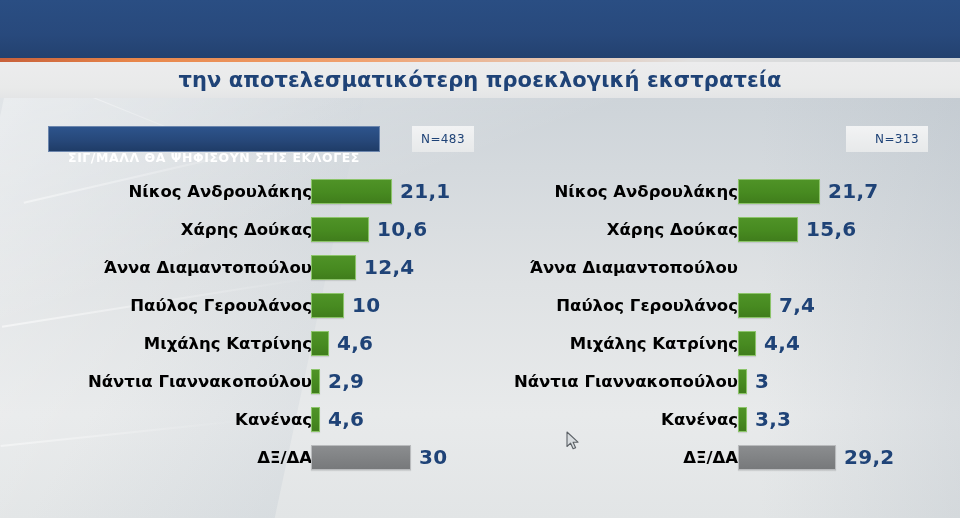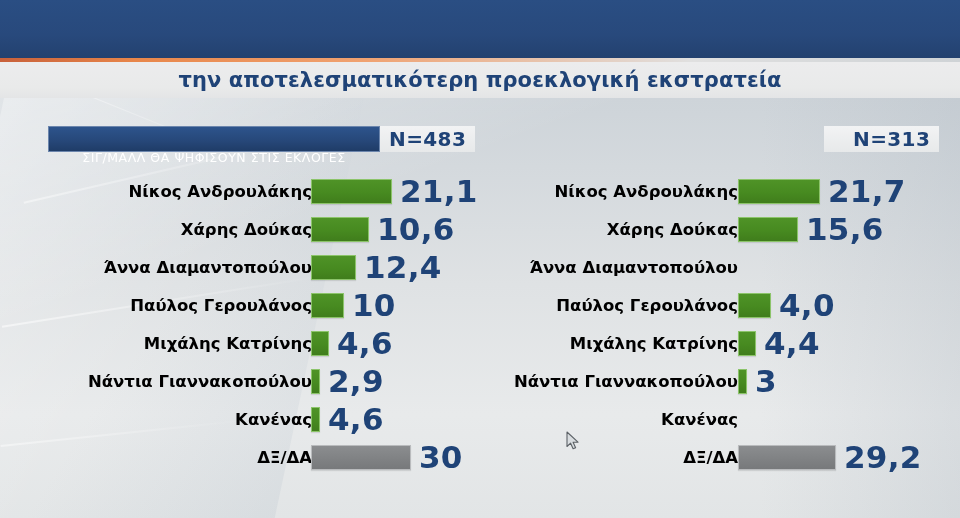--- a/index.html
+++ b/index.html
@@ -73,33 +73,34 @@
   .col-header{ position:relative; height:26px; }
   .hdr-bar{
     position:absolute; top:0; height:26px;
     background:linear-gradient(to bottom,#2d548c 0%,#27487a 55%,#1f3c67 100%);
     border:1px solid #6c86ad;
     display:flex; align-items:center; justify-content:center;
   }
   #hdr-bar-left{ left:0; width:332px; }
   #hdr-bar-right{ left:0; width:322px; }
   .hdr-label{
-    color:#ffffff; font-size:12.5px; font-weight:normal; letter-spacing:0.55px;
+    color:#ffffff; font-size:12.5px; font-weight:bold; letter-spacing:0.55px;
     white-space:nowrap;
     margin-top:36px;
   }
   .hdr-n{
     position:absolute; top:0; height:26px;
     display:flex; align-items:center; justify-content:center;
     background:linear-gradient(to bottom,#f2f3f4 0%,#e7e9ea 100%);
-    color:#1f4377; font-size:20px; font-weight:bold; letter-spacing:0.4px;
+    color:#1f4377; font-size:12px; font-weight:normal; letter-spacing:0.4px;
     padding:0 9px;
+    margin-left:32px;
   }
   #hdr-n-left{ left:332px; }
-  #hdr-n-right{ left:332px;padding-left:29px; }
+  #hdr-n-right{ left:322px;padding-left:29px; }
 
   
   .rows{ position:absolute; top:46px; left:0; width:432px; }
   .row{ position:relative; height:38px; }
   .row-label{
     position:absolute; right:0; top:0; height:38px;
     display:flex; align-items:center; justify-content:flex-end;
     color:#000000; font-size:16.5px; font-weight:bold; white-space:nowrap;
   }
   #col-left  .row-label{ right:168px; }
@@ -108,21 +109,21 @@
     position:absolute; top:0; height:38px; display:flex; align-items:center;
   }
   #col-left  .bar-wrap{ left:263px; }
   #col-right .bar-wrap{ left:246px; }
   .bar{
     height:25px; background:linear-gradient(to bottom,#4f9327 0%,#478a20 55%,#407d1c 100%);
     border:1px solid #8cc46a; box-shadow:0 1px 1px rgba(0,0,0,0.10);
   }
   .bar.gray{ background:linear-gradient(to bottom,#8b8d8f 0%,#808284 55%,#77797b 100%); border:1px solid #b9bbbd; }
   .bar-value{
-    margin-left:8px; color:#1f4377; font-size:31px; font-weight:bold; letter-spacing:0.3px;
+    margin-left:8px; color:#1f4377; font-size:20px; font-weight:bold; letter-spacing:0.3px;
     white-space:nowrap;
   }
 
   
   #cursor{ position:absolute; left:566px; top:431px; z-index:40; }
 </style>
 </head>
 <body>
 
 <div id="backdrop"></div>
@@ -223,39 +224,43 @@
           <span class="bar-value">15,6</span>
         </div>
       </div>
       <div class="row">
         <div class="row-label">Άννα Διαμαντοπούλου</div>
       </div>
       <div class="row">
         <div class="row-label">Παύλος Γερουλάνος</div>
         <div class="bar-wrap">
           <div class="bar" style="width: 33px;"></div>
-          <span class="bar-value">4,0</span>
+          <span class="bar-value">7,4</span>
         </div>
       </div>
       <div class="row">
         <div class="row-label">Μιχάλης Κατρίνης</div>
         <div class="bar-wrap">
           <div class="bar" style="width: 18px;"></div>
           <span class="bar-value">4,4</span>
         </div>
       </div>
       <div class="row">
         <div class="row-label">Νάντια Γιαννακοπούλου</div>
         <div class="bar-wrap">
           <div class="bar" style="width: 9px;"></div>
           <span class="bar-value">3</span>
         </div>
       </div>
       <div class="row">
         <div class="row-label">Κανένας</div>
+        <div class="bar-wrap">
+          <div class="bar" style="width: 9px;"></div>
+          <span class="bar-value">3,3</span>
+        </div>
       </div>
       <div class="row">
         <div class="row-label">ΔΞ/ΔΑ</div>
         <div class="bar-wrap">
           <div class="bar gray" style="width: 98px;"></div>
           <span class="bar-value">29,2</span>
         </div>
       </div>
     </div>
 </div>

